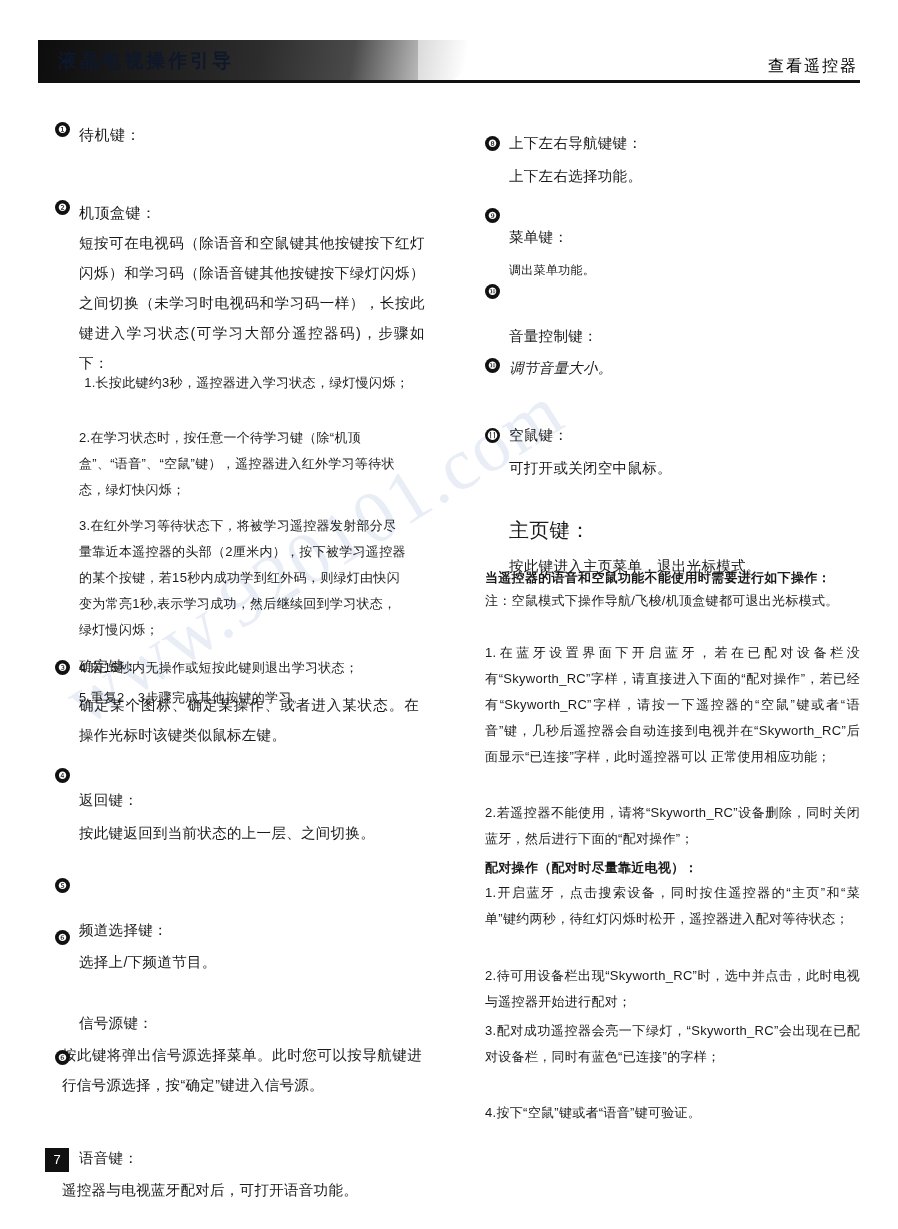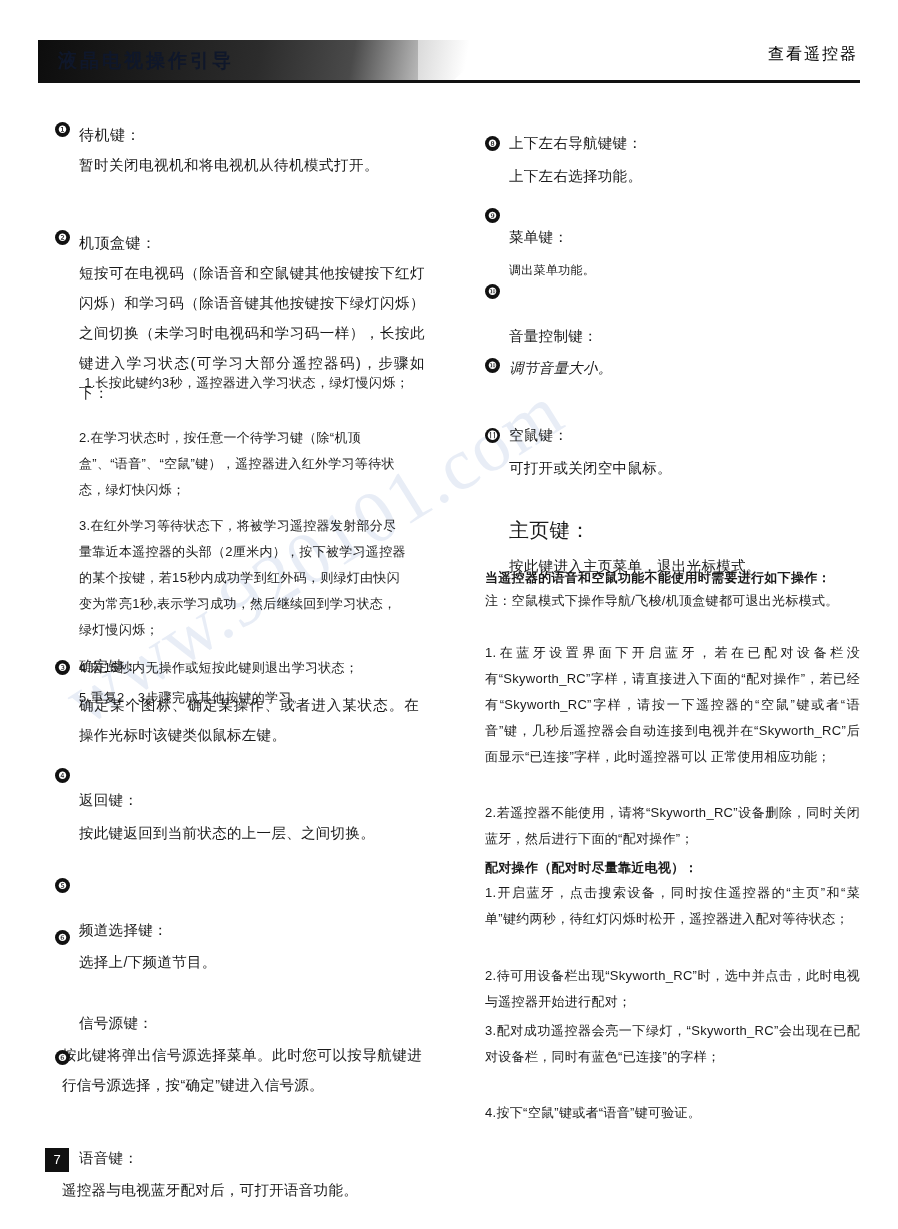--- a/index.html
+++ b/index.html
@@ -82,21 +82,21 @@
     position: absolute;
     left: 38px;
     top: 40px;
     width: 822px;
     height: 3px;
     background: #111;
   }
   .header-right {
     position: absolute;
     right: 40px;
-    top: 4px;
+    top: 16px;
     font-size: 16px;
     letter-spacing: 2px;
     color: #000;
   }
 
   
   .col {
     position: absolute;
     top: 120px;
     width: 370px;
@@ -179,21 +179,20 @@
   <div class="header-title">液晶电视操作引导</div>
   <div class="header-rule"></div>
   <div class="header-right">查看遥控器</div>
 </div>
 
 <div class="col col-left">
 
   <div class="row">
     <span class="bullet">❶</span>
     <div class="lbl">待机键：</div>
-    <div class="para">暂时关闭电视机和将电视机从待机模式打开。</div>
   </div>
 
   <div class="spacer-m"></div>
 
   <div class="row">
     <span class="bullet">❷</span>
     <div class="lbl" style="padding-left:24px; margin-top:26px;">机顶盒键：</div>
     <div class="para">短按可在电视码（除语音和空鼠键其他按键按下红灯闪烁）和学习码（除语音键其他按键按下绿灯闪烁）之间切换（未学习时电视码和学习码一样），长按此键进入学习状态(可学习大部分遥控器码)，步骤如下：</div>
   </div>
 </div>

